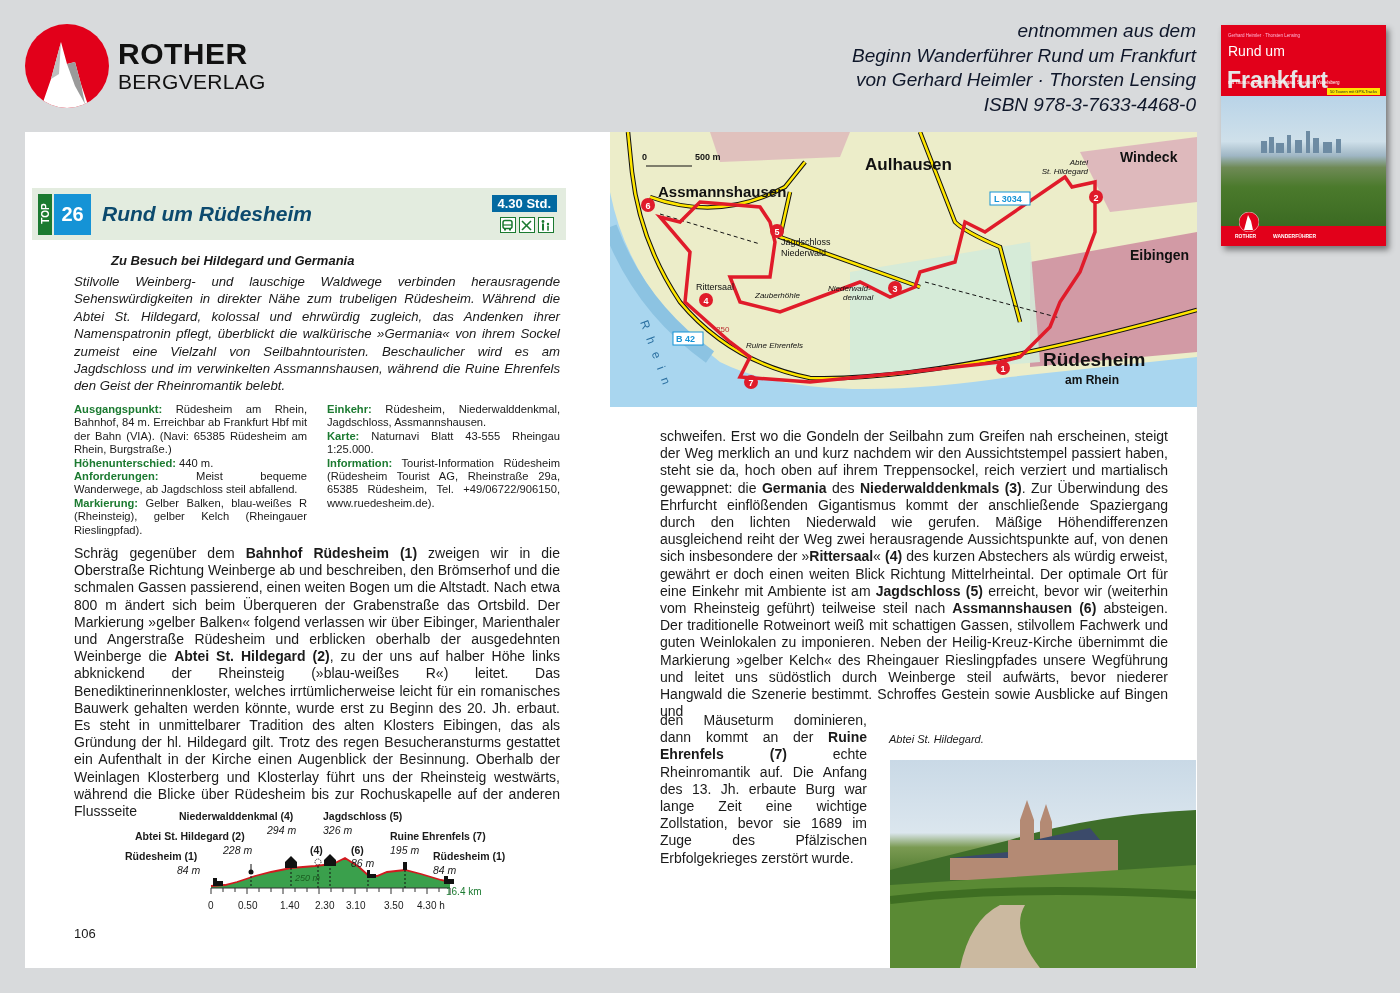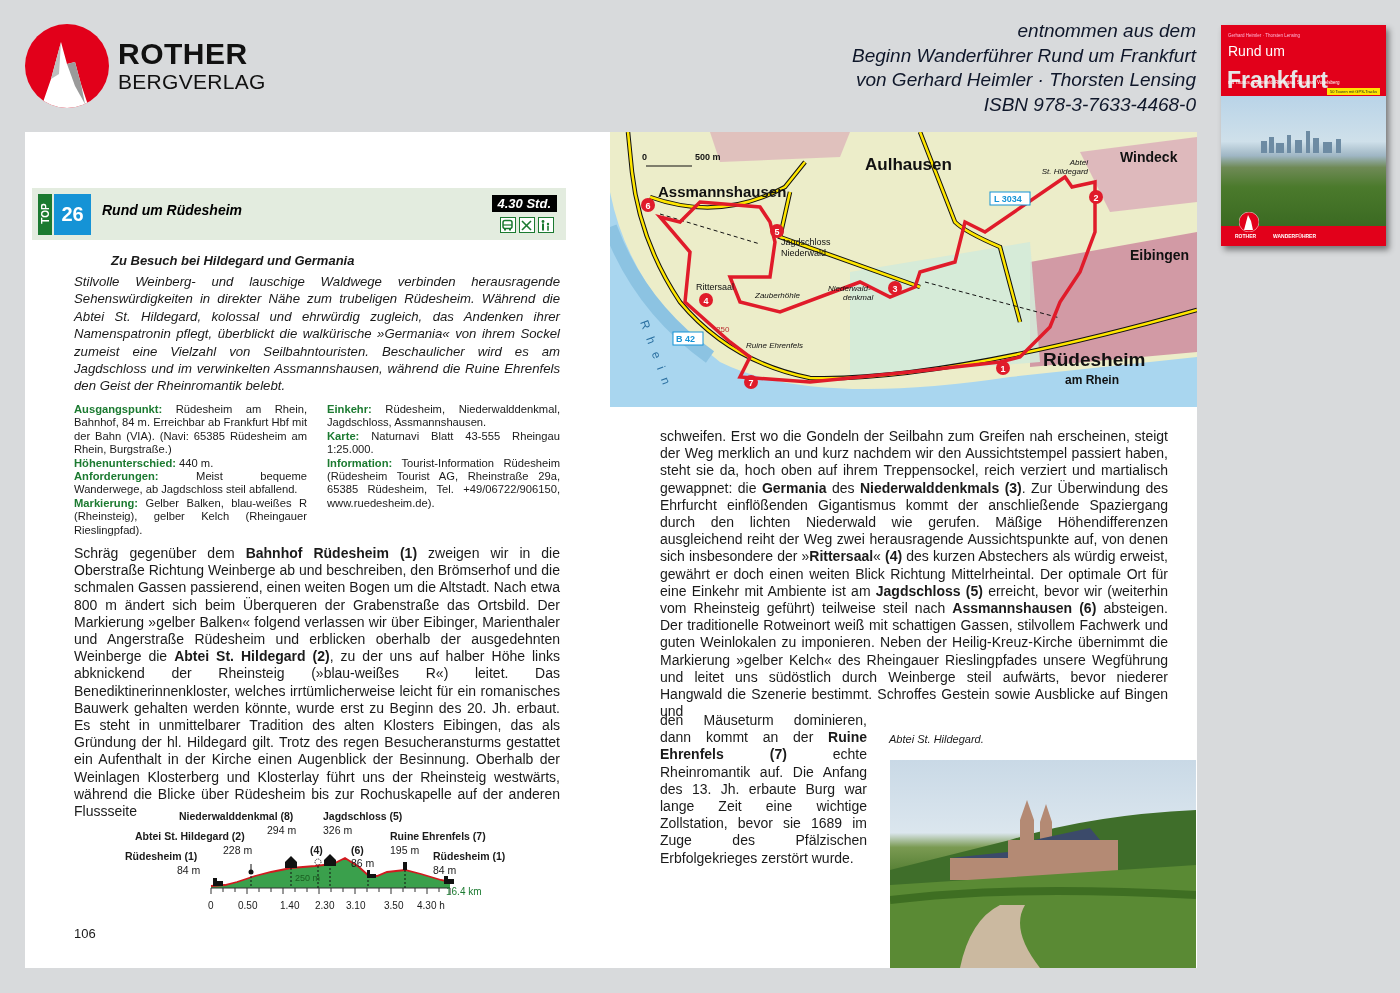--- a/index.html
+++ b/index.html
@@ -26,39 +26,39 @@
   .cover-footer { position: absolute; left: 0; bottom: 0; width: 165px; height: 20px; background: #e2001a; font-size: 5px; color: #fff; font-weight: bold; }
   .cover-footer span { position: absolute; top: 7px; }
 
   
   .page { position: absolute; left: 25px; top: 132px; width: 1172px; height: 836px; background: #ffffff; }
 
   .tour-header { position: absolute; left: 7px; top: 56px; width: 534px; height: 52px; background: #e3ecdf; }
   .top-badge { position: absolute; left: 6px; top: 6px; width: 14px; height: 41px; background: #1b7a30; }
   .top-badge span { position: absolute; left: -8px; top: 14px; transform: rotate(-90deg); color: #fff; font-size: 10px; font-weight: bold; width: 30px; text-align: center; }
   .num-badge { position: absolute; left: 22px; top: 6px; width: 37px; height: 41px; background: #1593d6; color: #fff; font-size: 20px; font-weight: bold; text-align: center; line-height: 41px; }
-  .tour-title { position: absolute; left: 70px; top: 14px; font-size: 14px; font-weight: bold; font-style: italic; color: #000000; }
-  .duration { position: absolute; right: 9px; top: 7px; background: #000000; color: #fff; font-size: 13px; font-weight: bold; padding: 1px 6px; font-style: italic; }
+  .tour-title { position: absolute; left: 70px; top: 14px; font-size: 21px; font-weight: bold; font-style: italic; color: #0c4a6e; }
+  .duration { position: absolute; right: 9px; top: 7px; background: #0369a1; color: #fff; font-size: 13px; font-weight: bold; padding: 1px 6px; }
   .icons { position: absolute; right: 12px; top: 29px; display: flex; gap: 3px; }
   .ic { width: 16px; height: 16px; border: 1.5px solid #1b7a30; background: #fff; }
 
   .subtitle { position: absolute; left: 49px; top: 121px; font-size: 13px; font-weight: bold; font-style: italic; margin-left: 37px; }
   .intro { position: absolute; left: 49px; top: 141px; width: 486px; font-size: 13.2px; font-style: italic; line-height: 17.4px; text-align: justify; }
 
   .facts { position: absolute; left: 49px; top: 271px; width: 486px; display: flex; justify-content: space-between; font-size: 11.2px; line-height: 13.4px; }
   .facts .col { width: 233px; text-align: justify; }
   .facts b { color: #1b7a30; }
 
   .body-left { position: absolute; left: 49px; top: 413px; width: 486px; font-size: 14px; line-height: 17.2px; text-align: justify; }
   .body-right { position: absolute; left: 635px; top: 296px; width: 508px; font-size: 14px; line-height: 17.2px; text-align: justify; }
   .body-right-narrow { position: absolute; left: 635px; top: 580px; width: 207px; font-size: 14px; line-height: 17.2px; text-align: justify; }
 
   .profile { position: absolute; left: 100px; top: 678px; width: 390px; height: 110px; }
   .profile .lbl { position: absolute; font-size: 10.5px; font-weight: bold; white-space: nowrap; }
-  .profile .val { position: absolute; font-size: 10.5px; white-space: nowrap; }
+  .profile .val { position: absolute; font-size: 10.5px; white-space: nowrap; font-style: italic; }
   .profile .tk { position: absolute; font-size: 10px; top: 90px; white-space: nowrap; }
   .profile .dist { position: absolute; font-size: 10px; color: #1b7a30; left: 321px; top: 76px; }
 
   .page-num { position: absolute; left: 49px; top: 794px; font-size: 13px; }
 
   .map { position: absolute; left: 585px; top: 0; width: 587px; height: 275px; background: #ecedc9; overflow: hidden; }
   .caption { position: absolute; left: 864px; top: 601px; font-size: 11px; font-style: italic; }
   .photo { position: absolute; left: 865px; top: 628px; width: 306px; height: 208px; overflow: hidden;
     background: linear-gradient(#c9d9e6 0%, #dbe6ee 35%, #7a9a52 42%, #4e7a2e 56%, #5e8a36 70%, #88a256 100%); }
 </style>
@@ -217,21 +217,21 @@
         <rect x="278" y="52" width="4" height="8"></rect>
         <rect x="319" y="66" width="4" height="8"></rect>
           <rect x="323" y="69" width="6" height="5"></rect>
       </g>
       <circle cx="193" cy="52" r="3" fill="none" stroke="#111" stroke-width="1" stroke-dasharray="1,1"></circle>
     </svg>
     <div class="lbl" style="left:0;top:40px">Rüdesheim (1)</div>
     <div class="val" style="left:52px;top:54px">84 m</div>
     <div class="lbl" style="left:10px;top:20px">Abtei St. Hildegard (2)</div>
     <div class="val" style="left:98px;top:34px">228 m</div>
-    <div class="lbl" style="left:54px;top:0">Niederwalddenkmal (8)</div>
+    <div class="lbl" style="left:54px;top:0">Niederwalddenkmal (4)</div>
     <div class="val" style="left:142px;top:14px">294 m</div>
     <div class="lbl" style="left:185px;top:34px">(4)</div>
     <div class="lbl" style="left:198px;top:0">Jagdschloss (5)</div>
     <div class="val" style="left:198px;top:14px">326 m</div>
     <div class="lbl" style="left:226px;top:34px">(6)</div>
     <div class="val" style="left:226px;top:47px">86 m</div>
     <div class="lbl" style="left:265px;top:20px">Ruine Ehrenfels (7)</div>
     <div class="val" style="left:265px;top:34px">195 m</div>
     <div class="lbl" style="left:308px;top:40px">Rüdesheim (1)</div>
     <div class="val" style="left:308px;top:54px">84 m</div>

